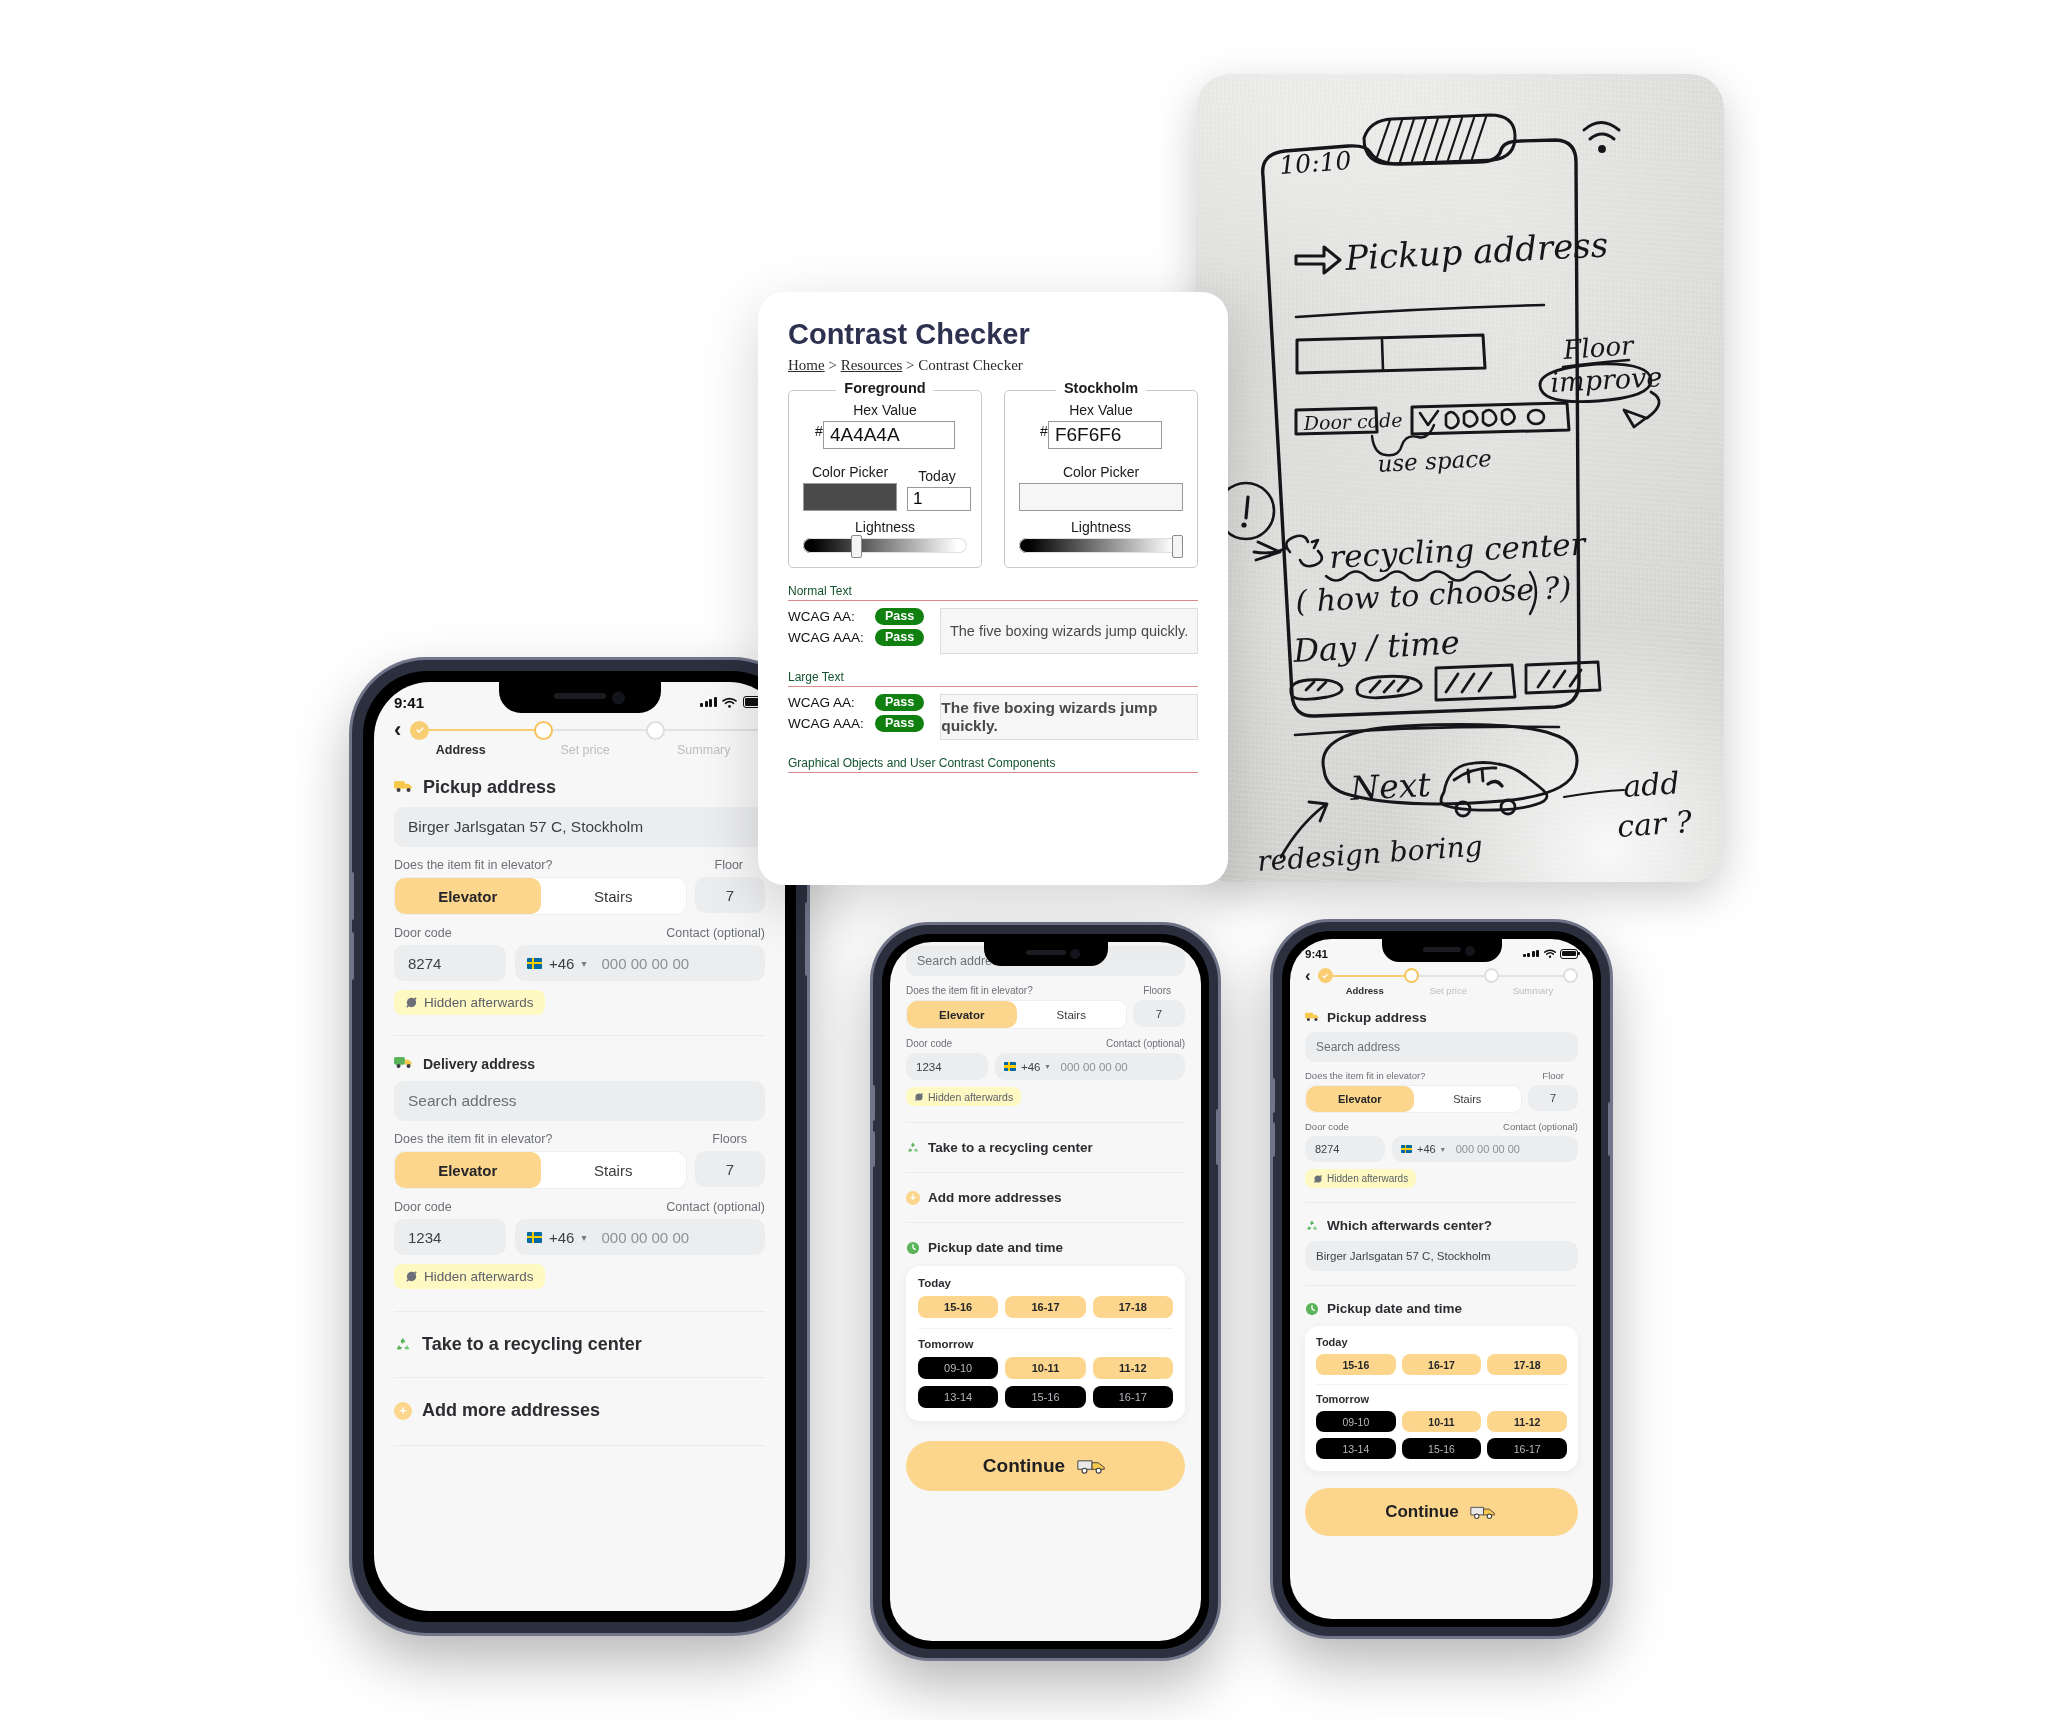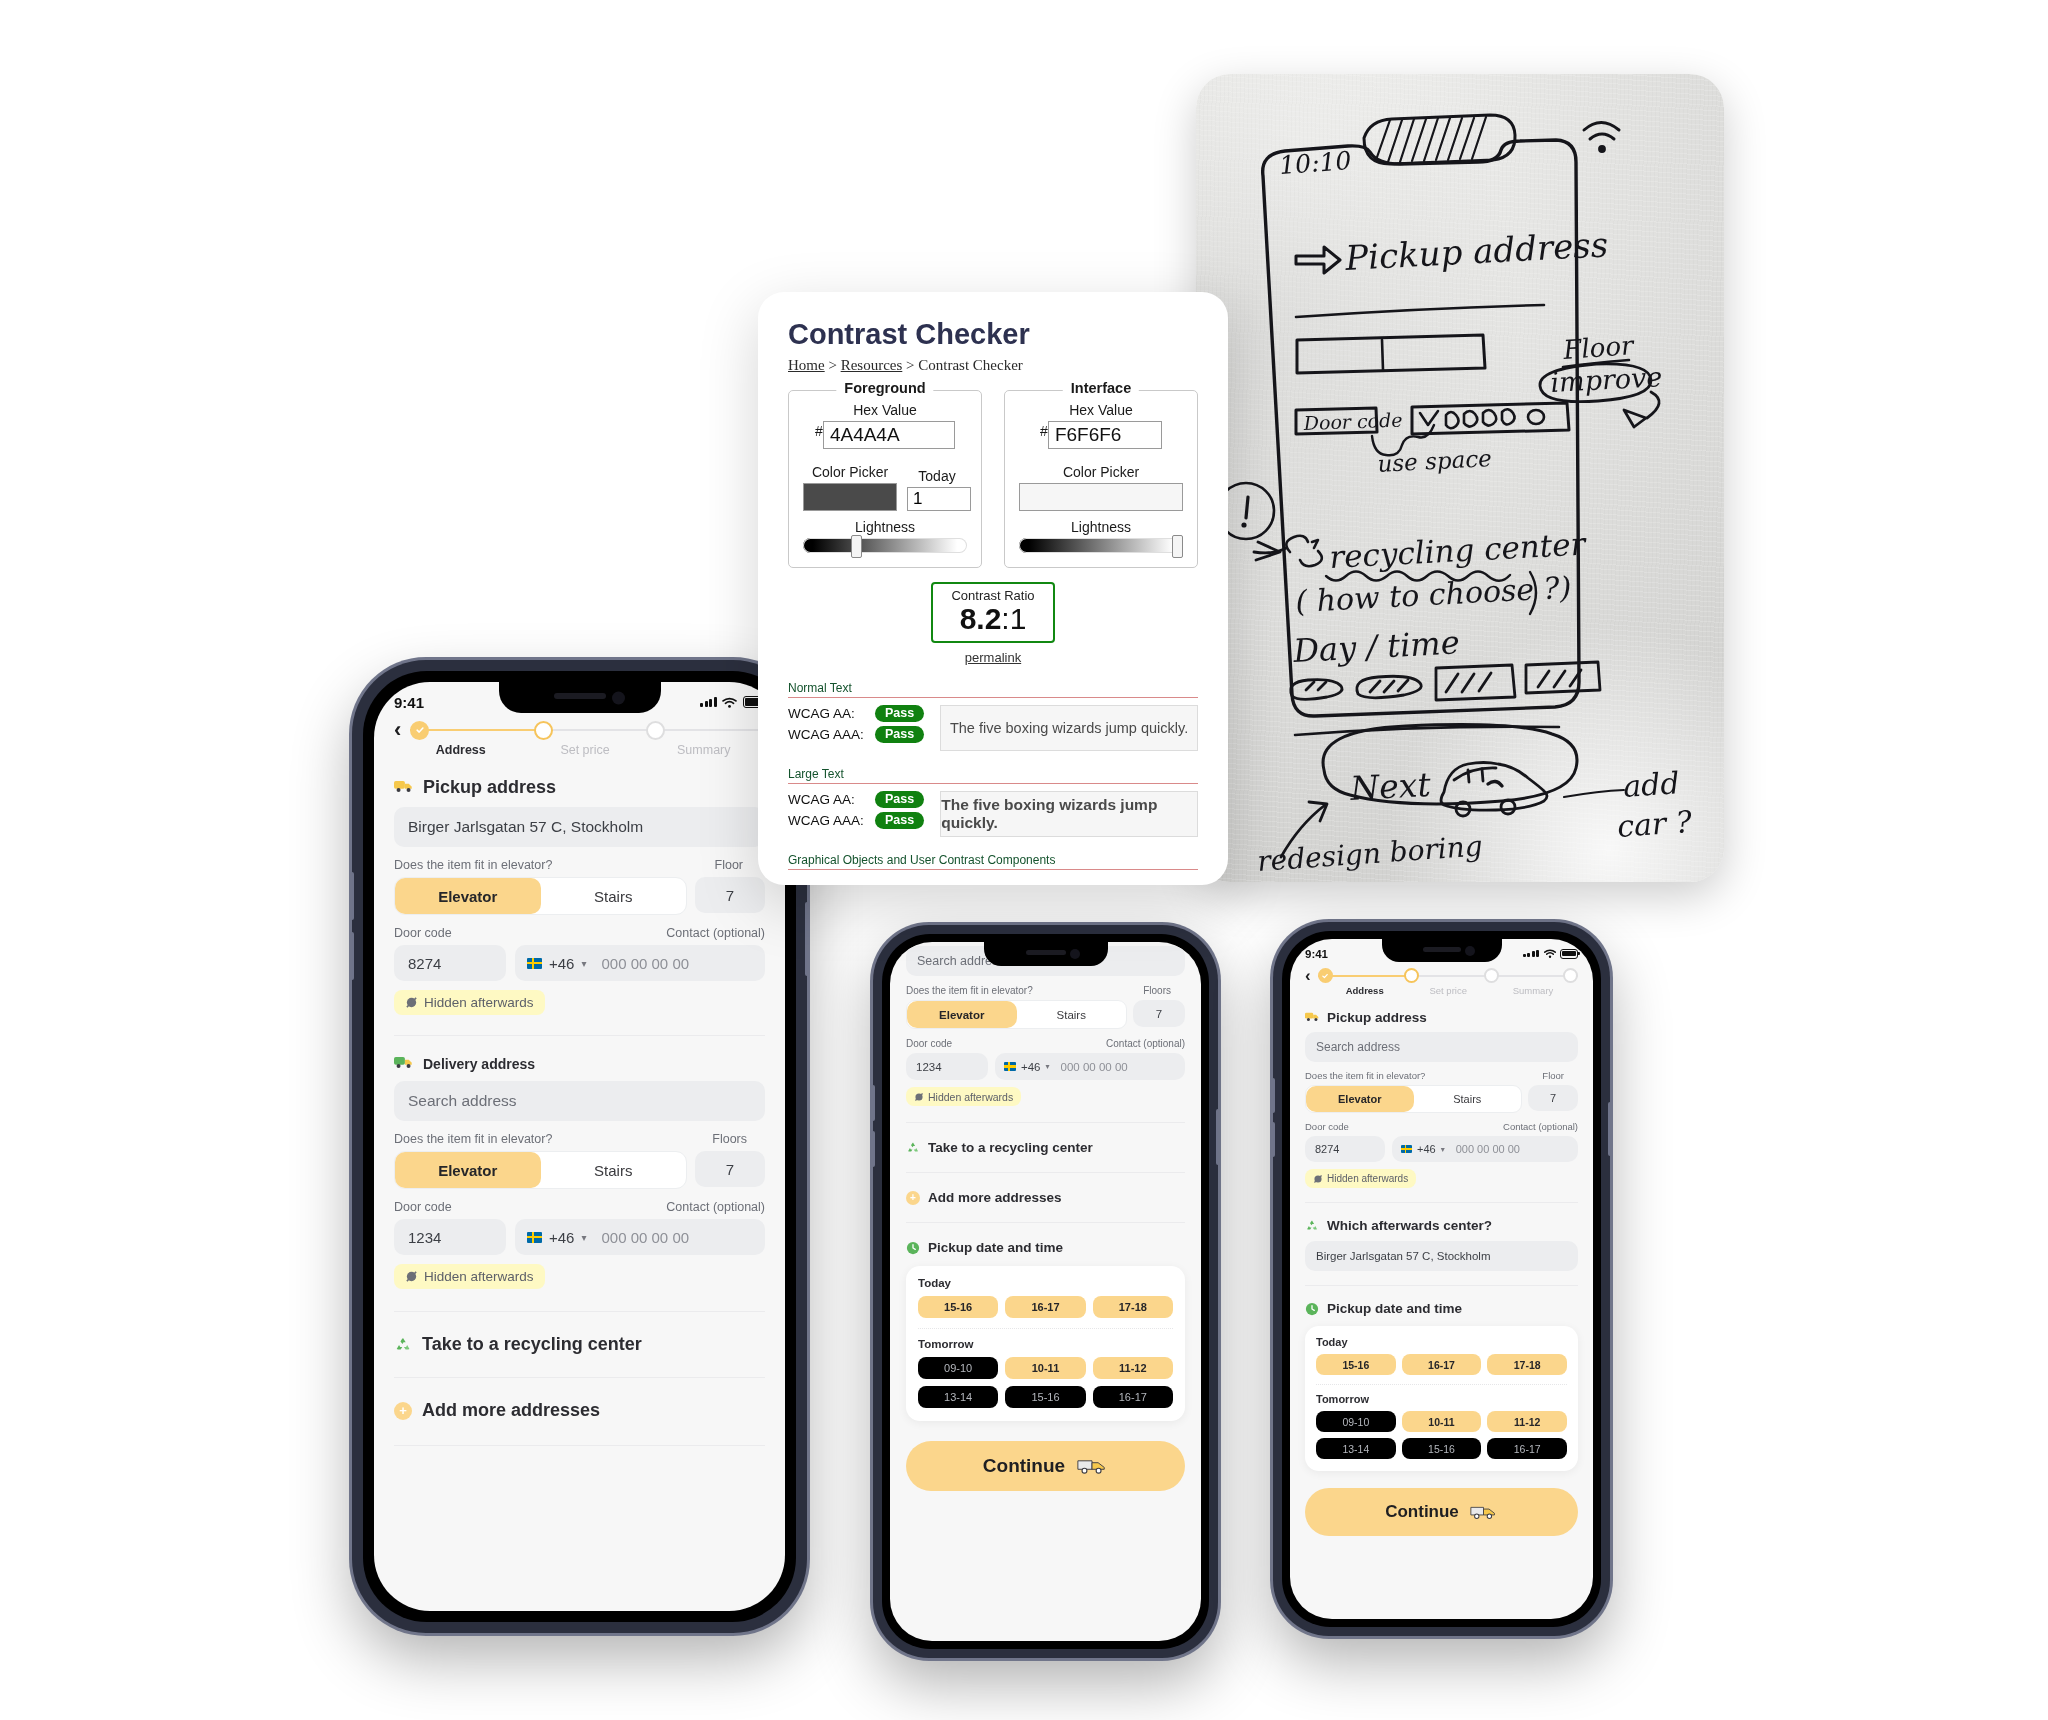--- a/index.html
+++ b/index.html
@@ -735,48 +735,39 @@
             <input class="alphain" value="1" style="">
           </div>
         </div>
         <div class="cc-lbl" style="margin-top:8px;">Lightness</div>
         <div class="lightbar">
           <div class="kn" style="left:29%;"></div>
         </div>
       </fieldset>
 
       <fieldset class="cc-fs" style="border:1px solid #c9c9c9;margin:0;">
-        <div class="cc-lg">Interface</div>
+        <div class="cc-lg">Stockholm</div>
         <div class="cc-lbl">Hex Value</div>
         <div class="hexrow">
           <span class="hash">#</span>
           <input class="hexin" style="width: 100px;" value="F6F6F6">
         </div>
         <div class="pickrow" style="margin-top:8px;">
           <div style="flex:1;">
             <div class="cc-lbl">Color Picker</div>
             <div class="swatch" style="background:#F6F6F6;"></div>
           </div>
         </div>
         <div class="cc-lbl" style="margin-top:8px;">Lightness</div>
         <div class="lightbar">
           <div class="kn" style="left:93%;"></div>
         </div>
       </fieldset>
     </div>
 
-    <div class="ratio-wrap">
-      <div class="ratio-box">
-        <div class="ratio-cap">Contrast Ratio</div>
-        <div class="ratio-num">
-          <b>8.2</b><span>:1</span>
-        </div>
-      </div>
-      <a href="#" class="permalink">permalink</a>
-    </div>
 
     <div class="cc-h">Normal Text</div>
     <div class="cc-res">
       <div class="labels">
         <div class="lrow">
           <em>WCAG AA:</em>
           <span class="badge">Pass</span>
         </div>
         <div class="lrow">
           <em>WCAG AAA:</em>

